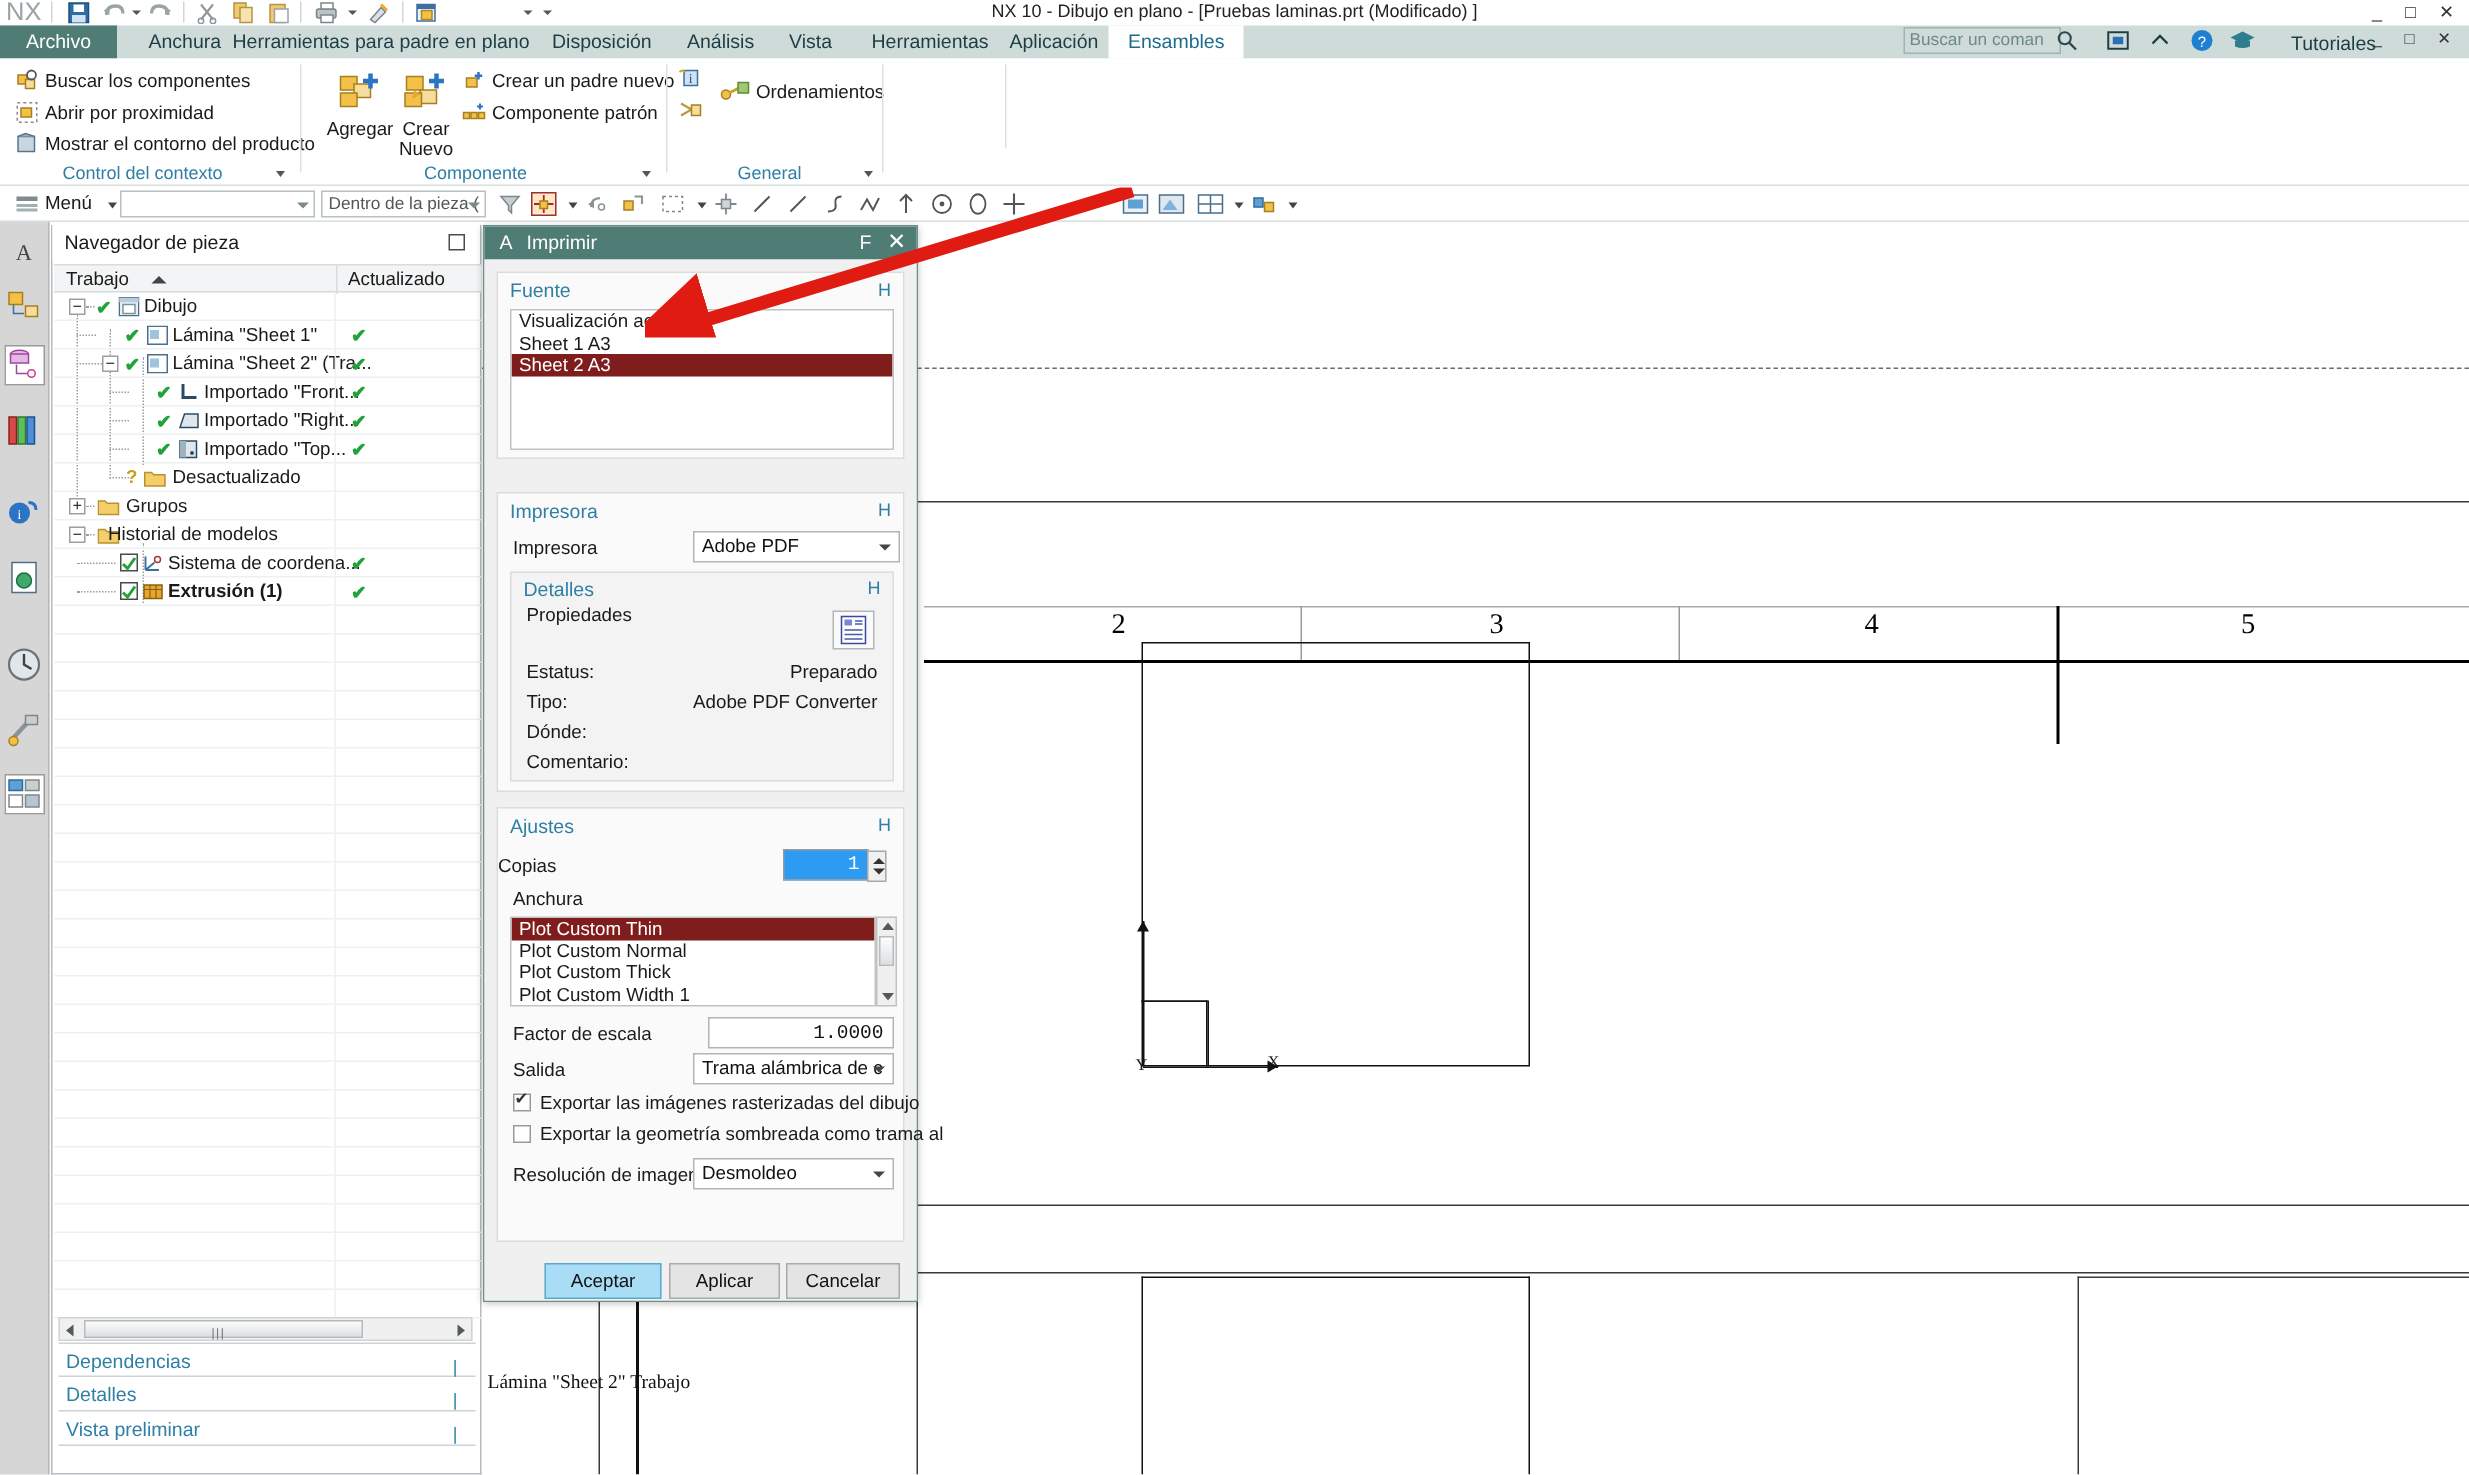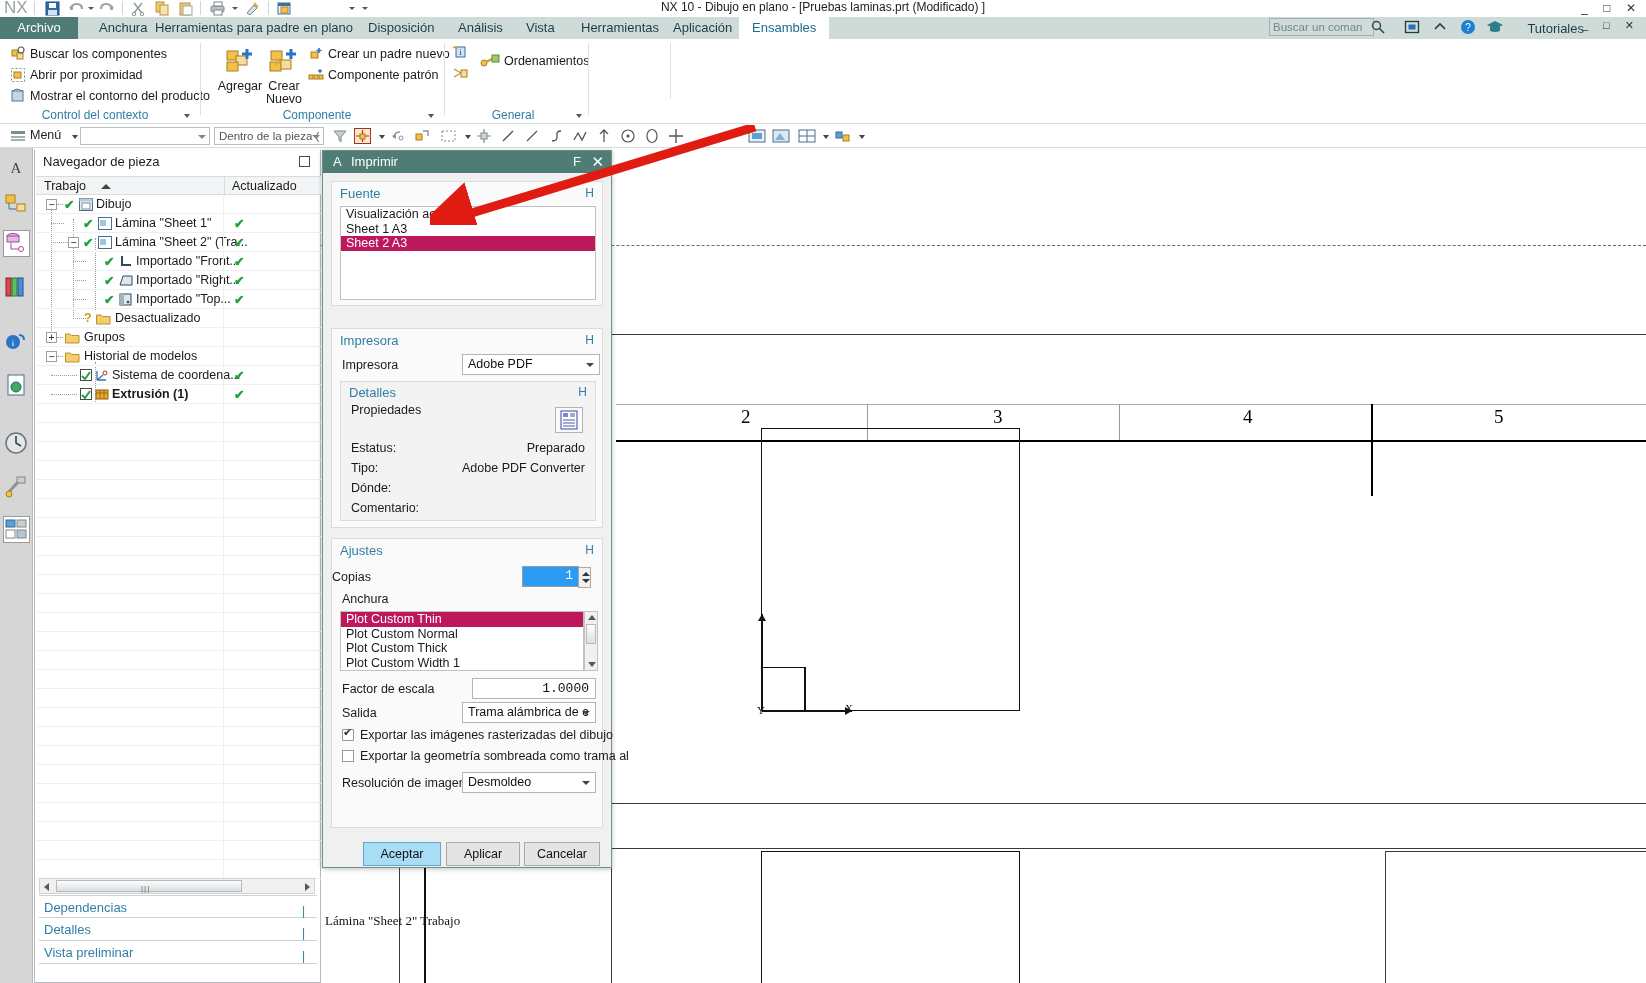--- a/index.html
+++ b/index.html
@@ -181,21 +181,21 @@
   }
   .grp-title {
     position:absolute; left:8px; top:4px; font-size:13px; color:#2f7fa5;
   }
   .grp-H { position:absolute; right:8px; top:4px; font-size:12px; color:#2f7fa5; }
 
   .listbox {
     position:absolute; background:#fff; border:1px solid #c2c2c2; overflow:hidden;
   }
   .lb-item { height:14.5px; font-size:12.5px; line-height:14px; padding-left:5px; white-space:nowrap; }
-  .lb-item.sel { background:#be185d; color:#fff; }
+  .lb-item.sel { background:#7f1d1d; color:#fff; }
 
   .fld-label { position:absolute; font-size:12.5px; color:#1a1a1a; }
   .select {
     position:absolute; height:21px; background:#fff; border:1px solid #b4b4b4;
     font-size:12.5px; line-height:19px; padding-left:5px; color:#111; white-space:nowrap; overflow:hidden;
   }
   .select .arw {
     position:absolute; right:5px; top:8px; width:0;height:0;
     border-left:4px solid transparent;border-right:4px solid transparent;border-top:4px solid #444;
   }
@@ -848,21 +848,21 @@
       </div>
 
       <div class="row">
         <span class="expander" style="left:10px">−</span>
         <span class="hline" style="left:21px;top:9px;width:6px"></span>
         <span style="position:absolute;left:29px;top:4px">
           <svg width="15" height="12" viewBox="0 0 15 12">
               <path d="M0.5 2 L5 2 L6.5 3.5 L14 3.5 L14 11 L0.5 11 Z" fill="#f5cd6b" stroke="#b8922c"></path>
             </svg>
         </span>
-        <span class="txt" style="left:48px">Historial de modelos</span>
+        <span class="txt" style="left:36px">Historial de modelos</span>
         <span class="vdiv"></span>
       </div>
 
       <div class="row">
         <span class="hline" style="left:15px;top:9px;width:26px"></span>
         <span class="chk" style="left:44px;border:1px solid #4a4a4a;background:#fff;">
           <svg width="10" height="10" viewBox="0 0 10 10">
               <path d="M1 5 L4 8 L9 1" stroke="#22a33a" stroke-width="2" fill="none"></path>
             </svg>
         </span>

